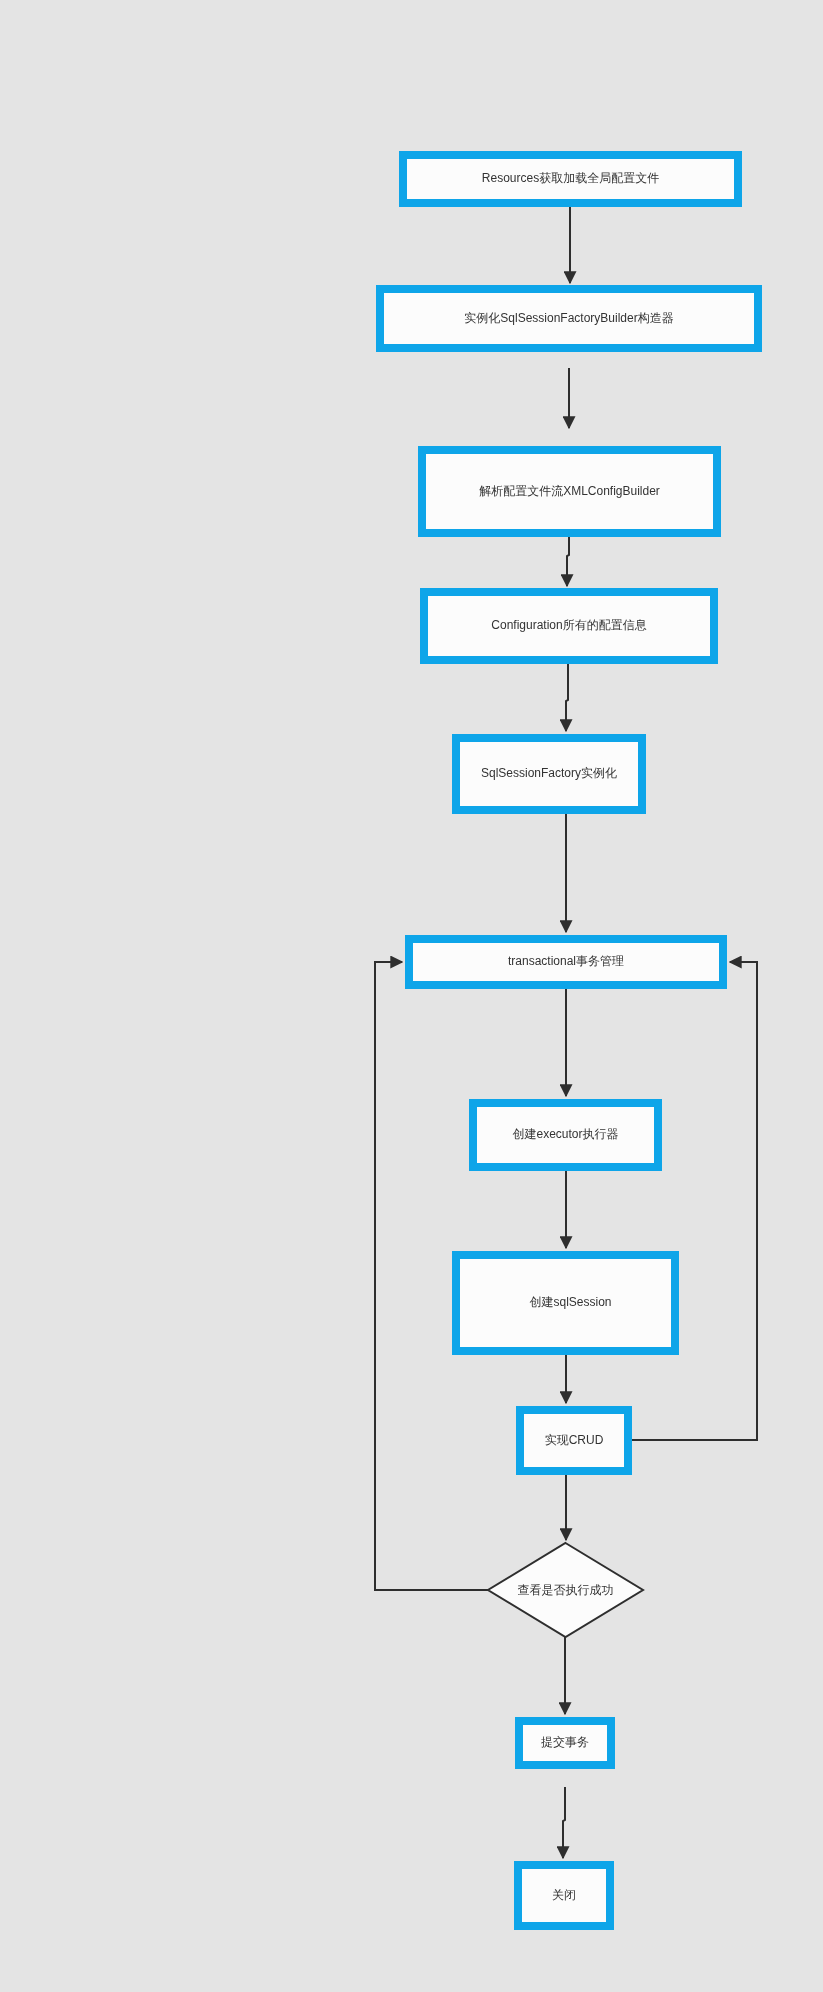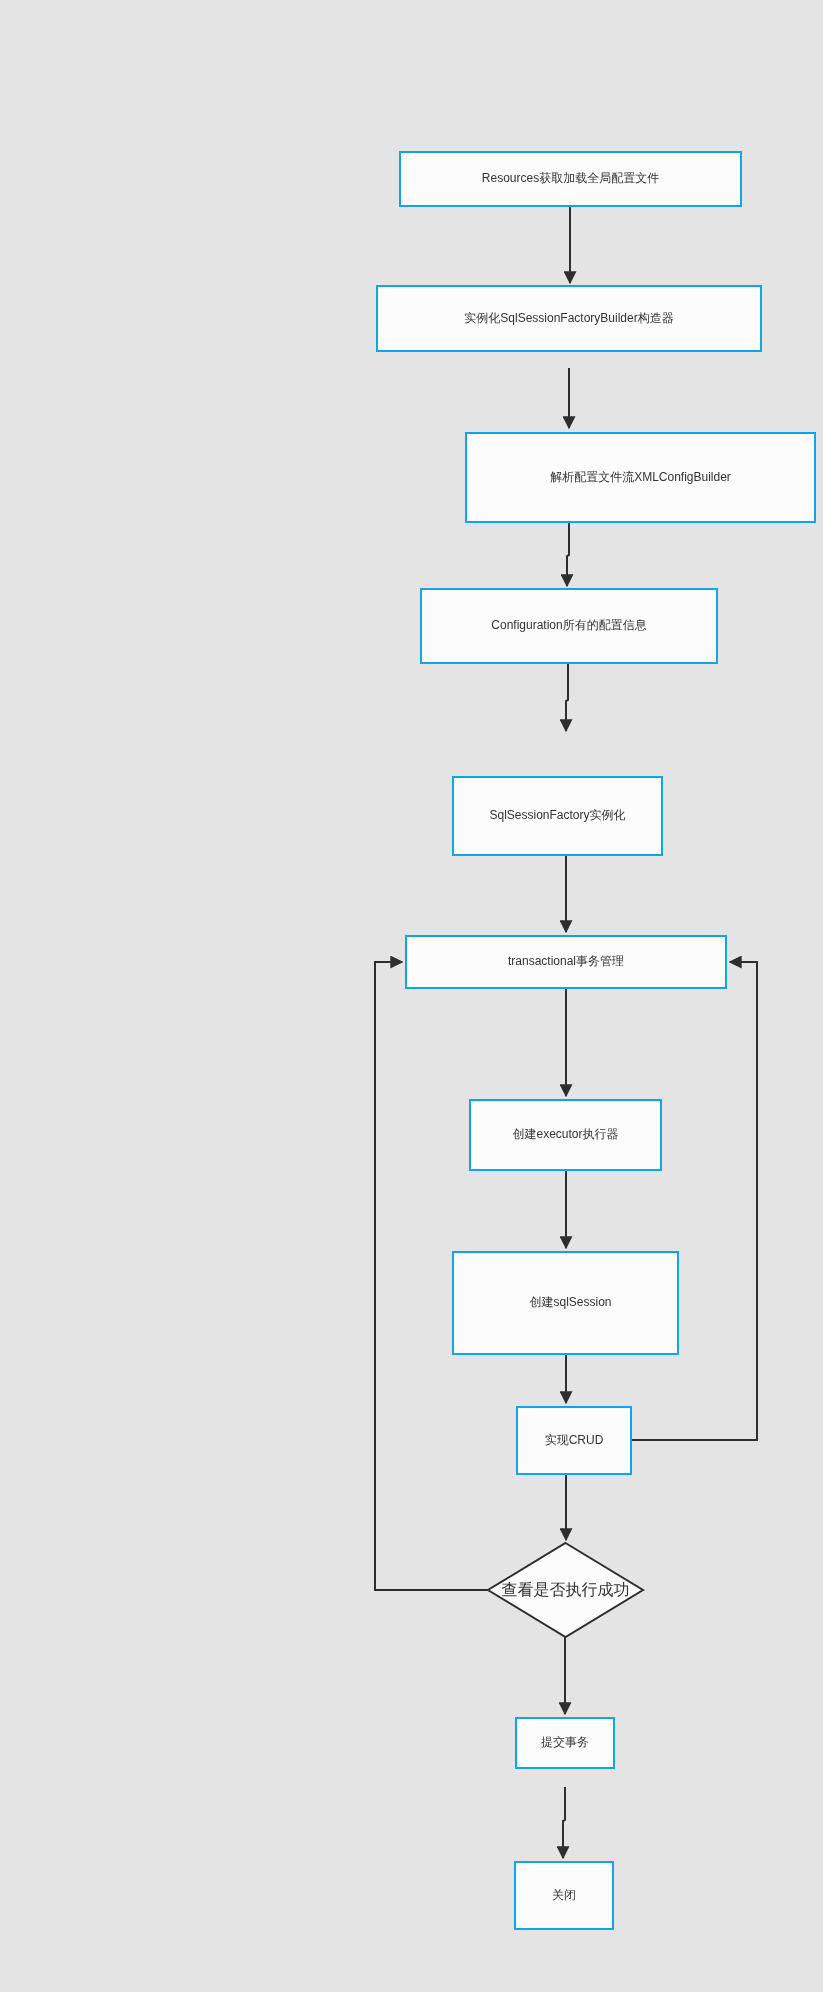--- a/index.html
+++ b/index.html
@@ -21,47 +21,47 @@
     position: absolute;
     left: 0;
     top: 0;
     width: 823px;
     height: 1992px;
   }
   .node {
     position: absolute;
     box-sizing: border-box;
     background: #fcfcfc;
-    border: 2px solid #0ea5e9;
+    border: 8px solid #0ea5e9;
     color: #333333;
     font-size: 12px;
     line-height: 1.3;
     display: flex;
     align-items: center;
     justify-content: center;
     text-align: center;
     padding: 2px 6px;
   }
   .diamond-label {
     position: absolute;
     background: transparent;
     border: none;
     color: #333333;
-    font-size: 16px;
+    font-size: 12px;
     display: flex;
     align-items: center;
     justify-content: center;
     text-align: center;
   }
   
   .n-resources     { left: 399px; top: 151px;  width: 343px; height: 56px;  }
   .n-builder       { left: 376px; top: 285px;  width: 386px; height: 67px;  }
-  .n-xmlconfig     { left: 418px; top: 432px;  width: 351px; height: 91px; margin-left: 47px;  }
+  .n-xmlconfig     { left: 418px; top: 446px;  width: 303px; height: 91px;  }
   .n-configuration { left: 420px; top: 588px;  width: 298px; height: 76px;  }
-  .n-factory       { left: 452px; top: 734px;  width: 211px; height: 80px; margin-top: 42px;  }
+  .n-factory       { left: 452px; top: 734px;  width: 194px; height: 80px;  }
   .n-transactional { left: 405px; top: 935px;  width: 322px; height: 54px;  }
   .n-executor      { left: 469px; top: 1099px; width: 193px; height: 72px;  }
   .n-sqlsession    { left: 452px; top: 1251px; width: 227px; height: 104px; padding-left: 16px; }
   .n-crud          { left: 516px; top: 1406px; width: 116px; height: 69px;  }
   .n-check-label   { left: 488px; top: 1568px; width: 155px; height: 44px;  }
   .n-commit        { left: 515px; top: 1717px; width: 100px; height: 52px;  }
   .n-close         { left: 514px; top: 1861px; width: 100px; height: 69px; font-family: Liberation Serif, serif;  }
 </style>
 </head>
 <body>

